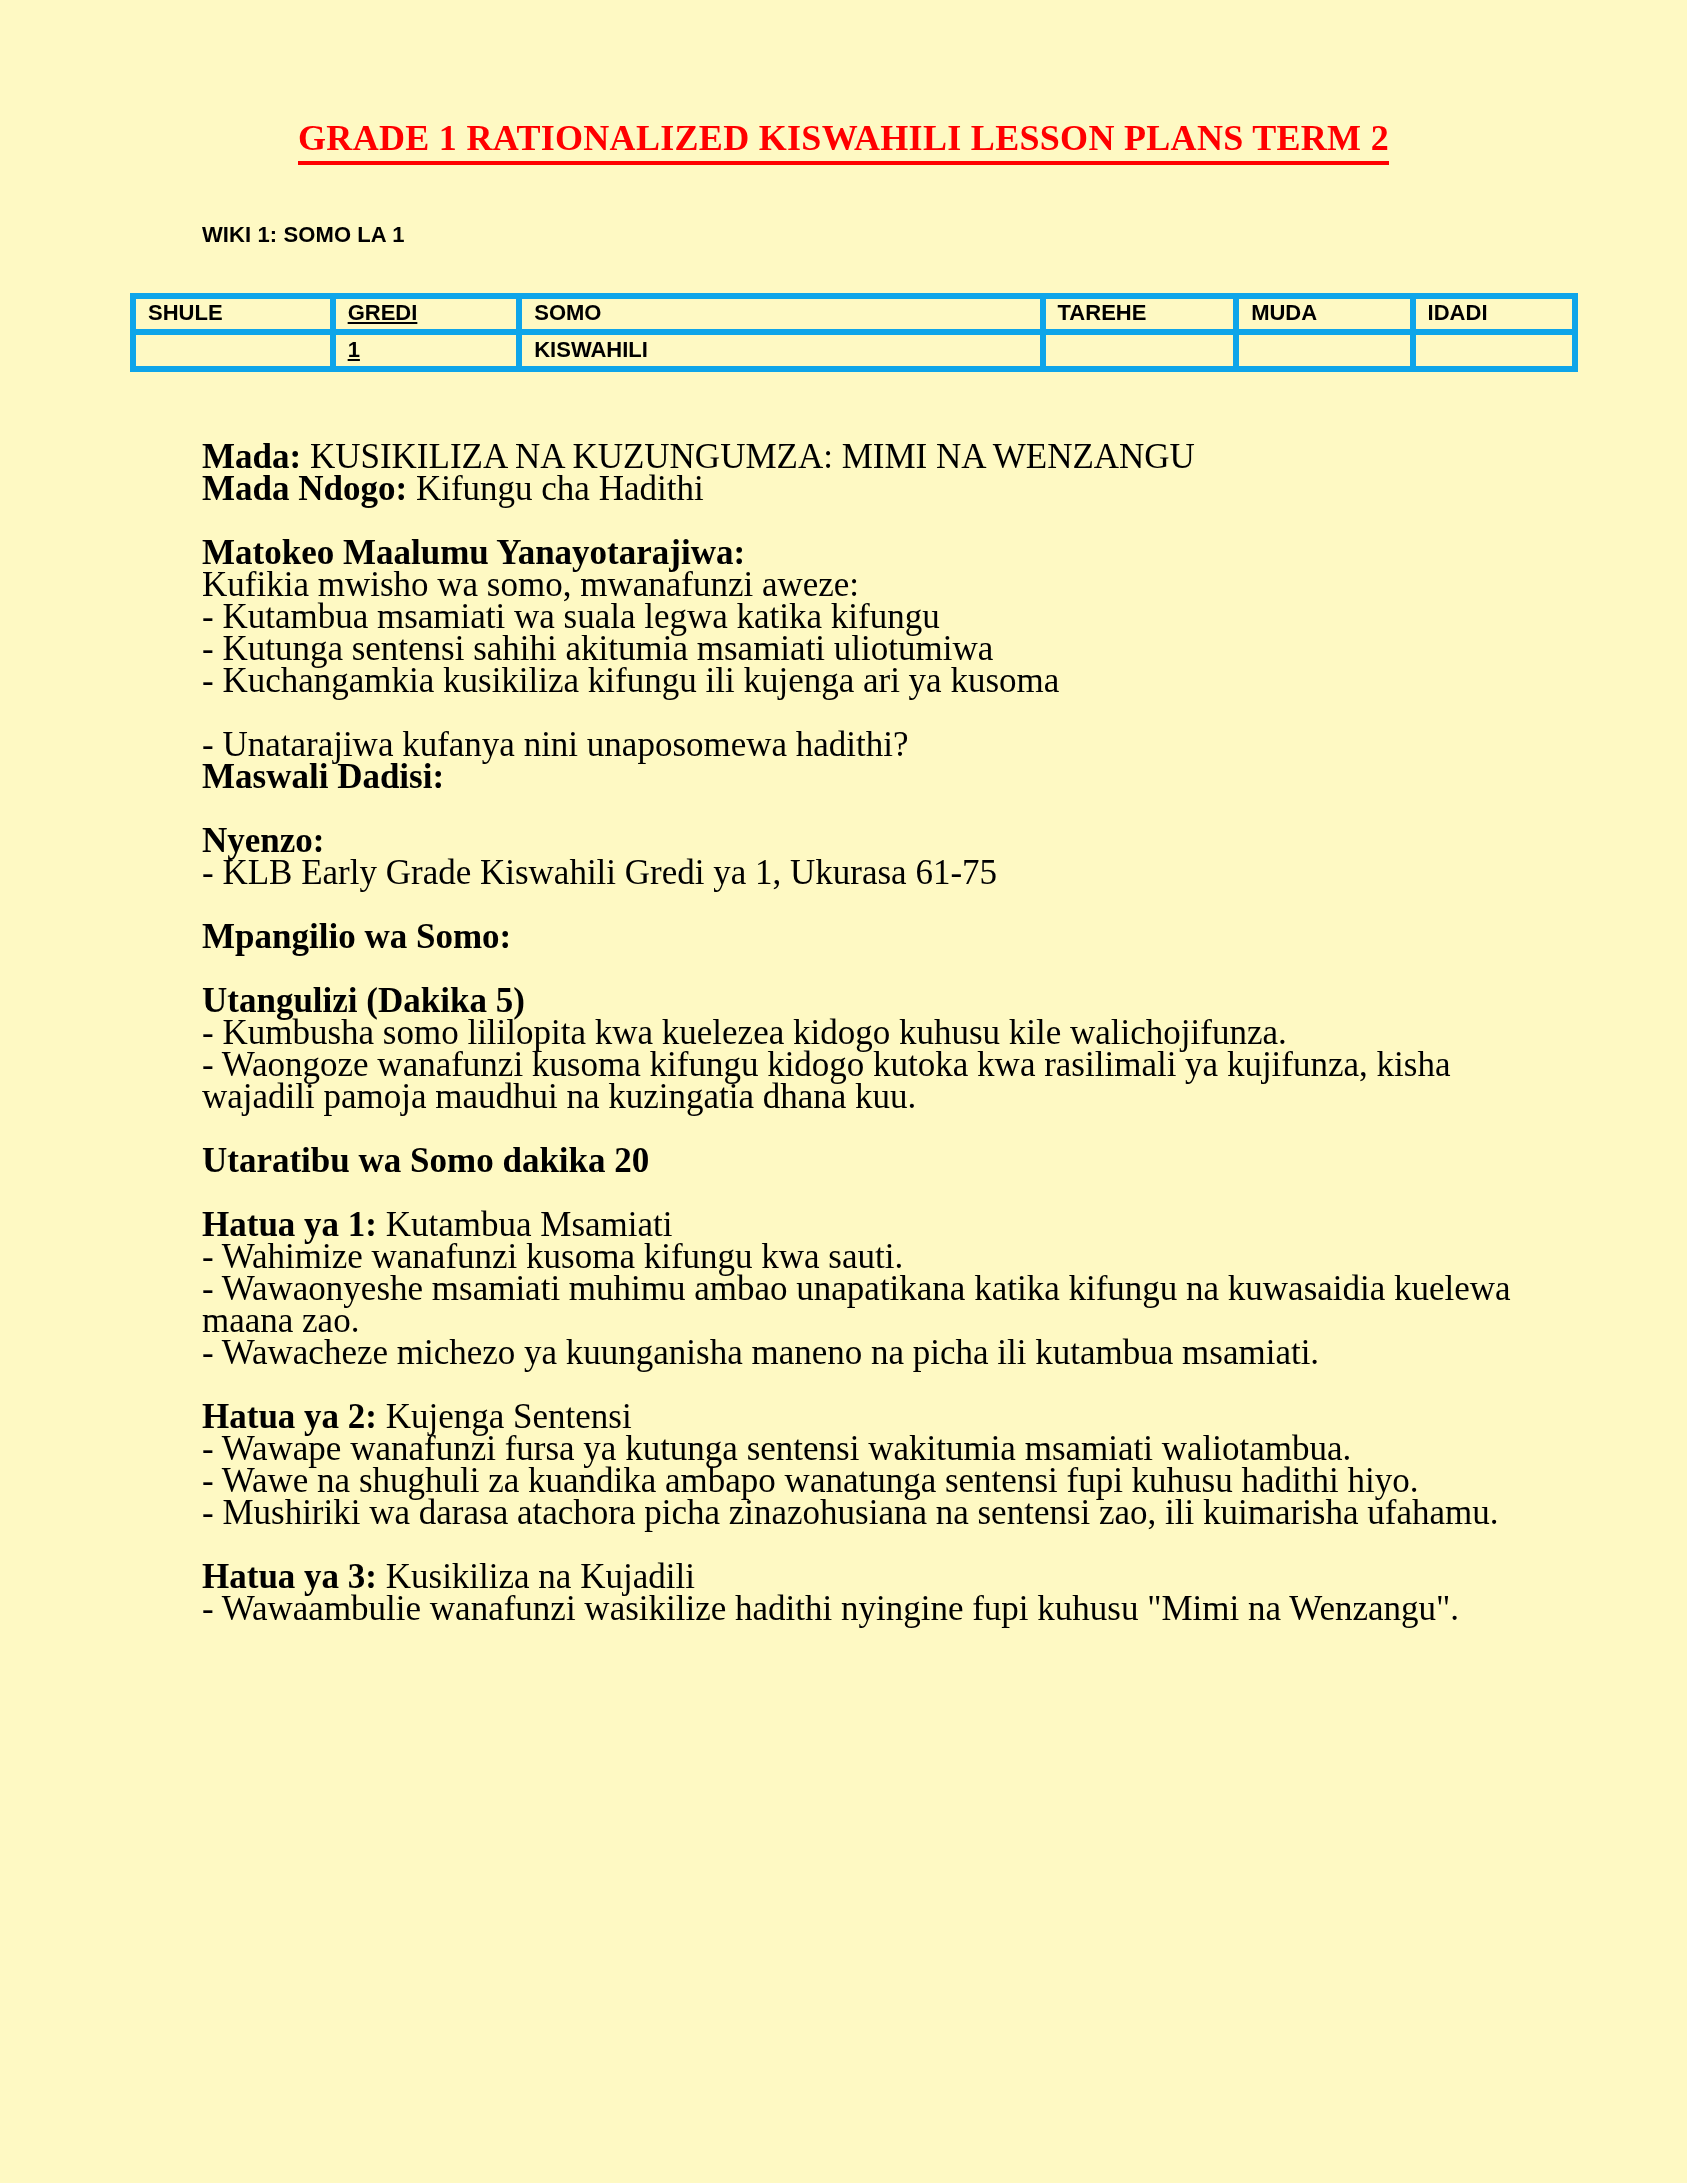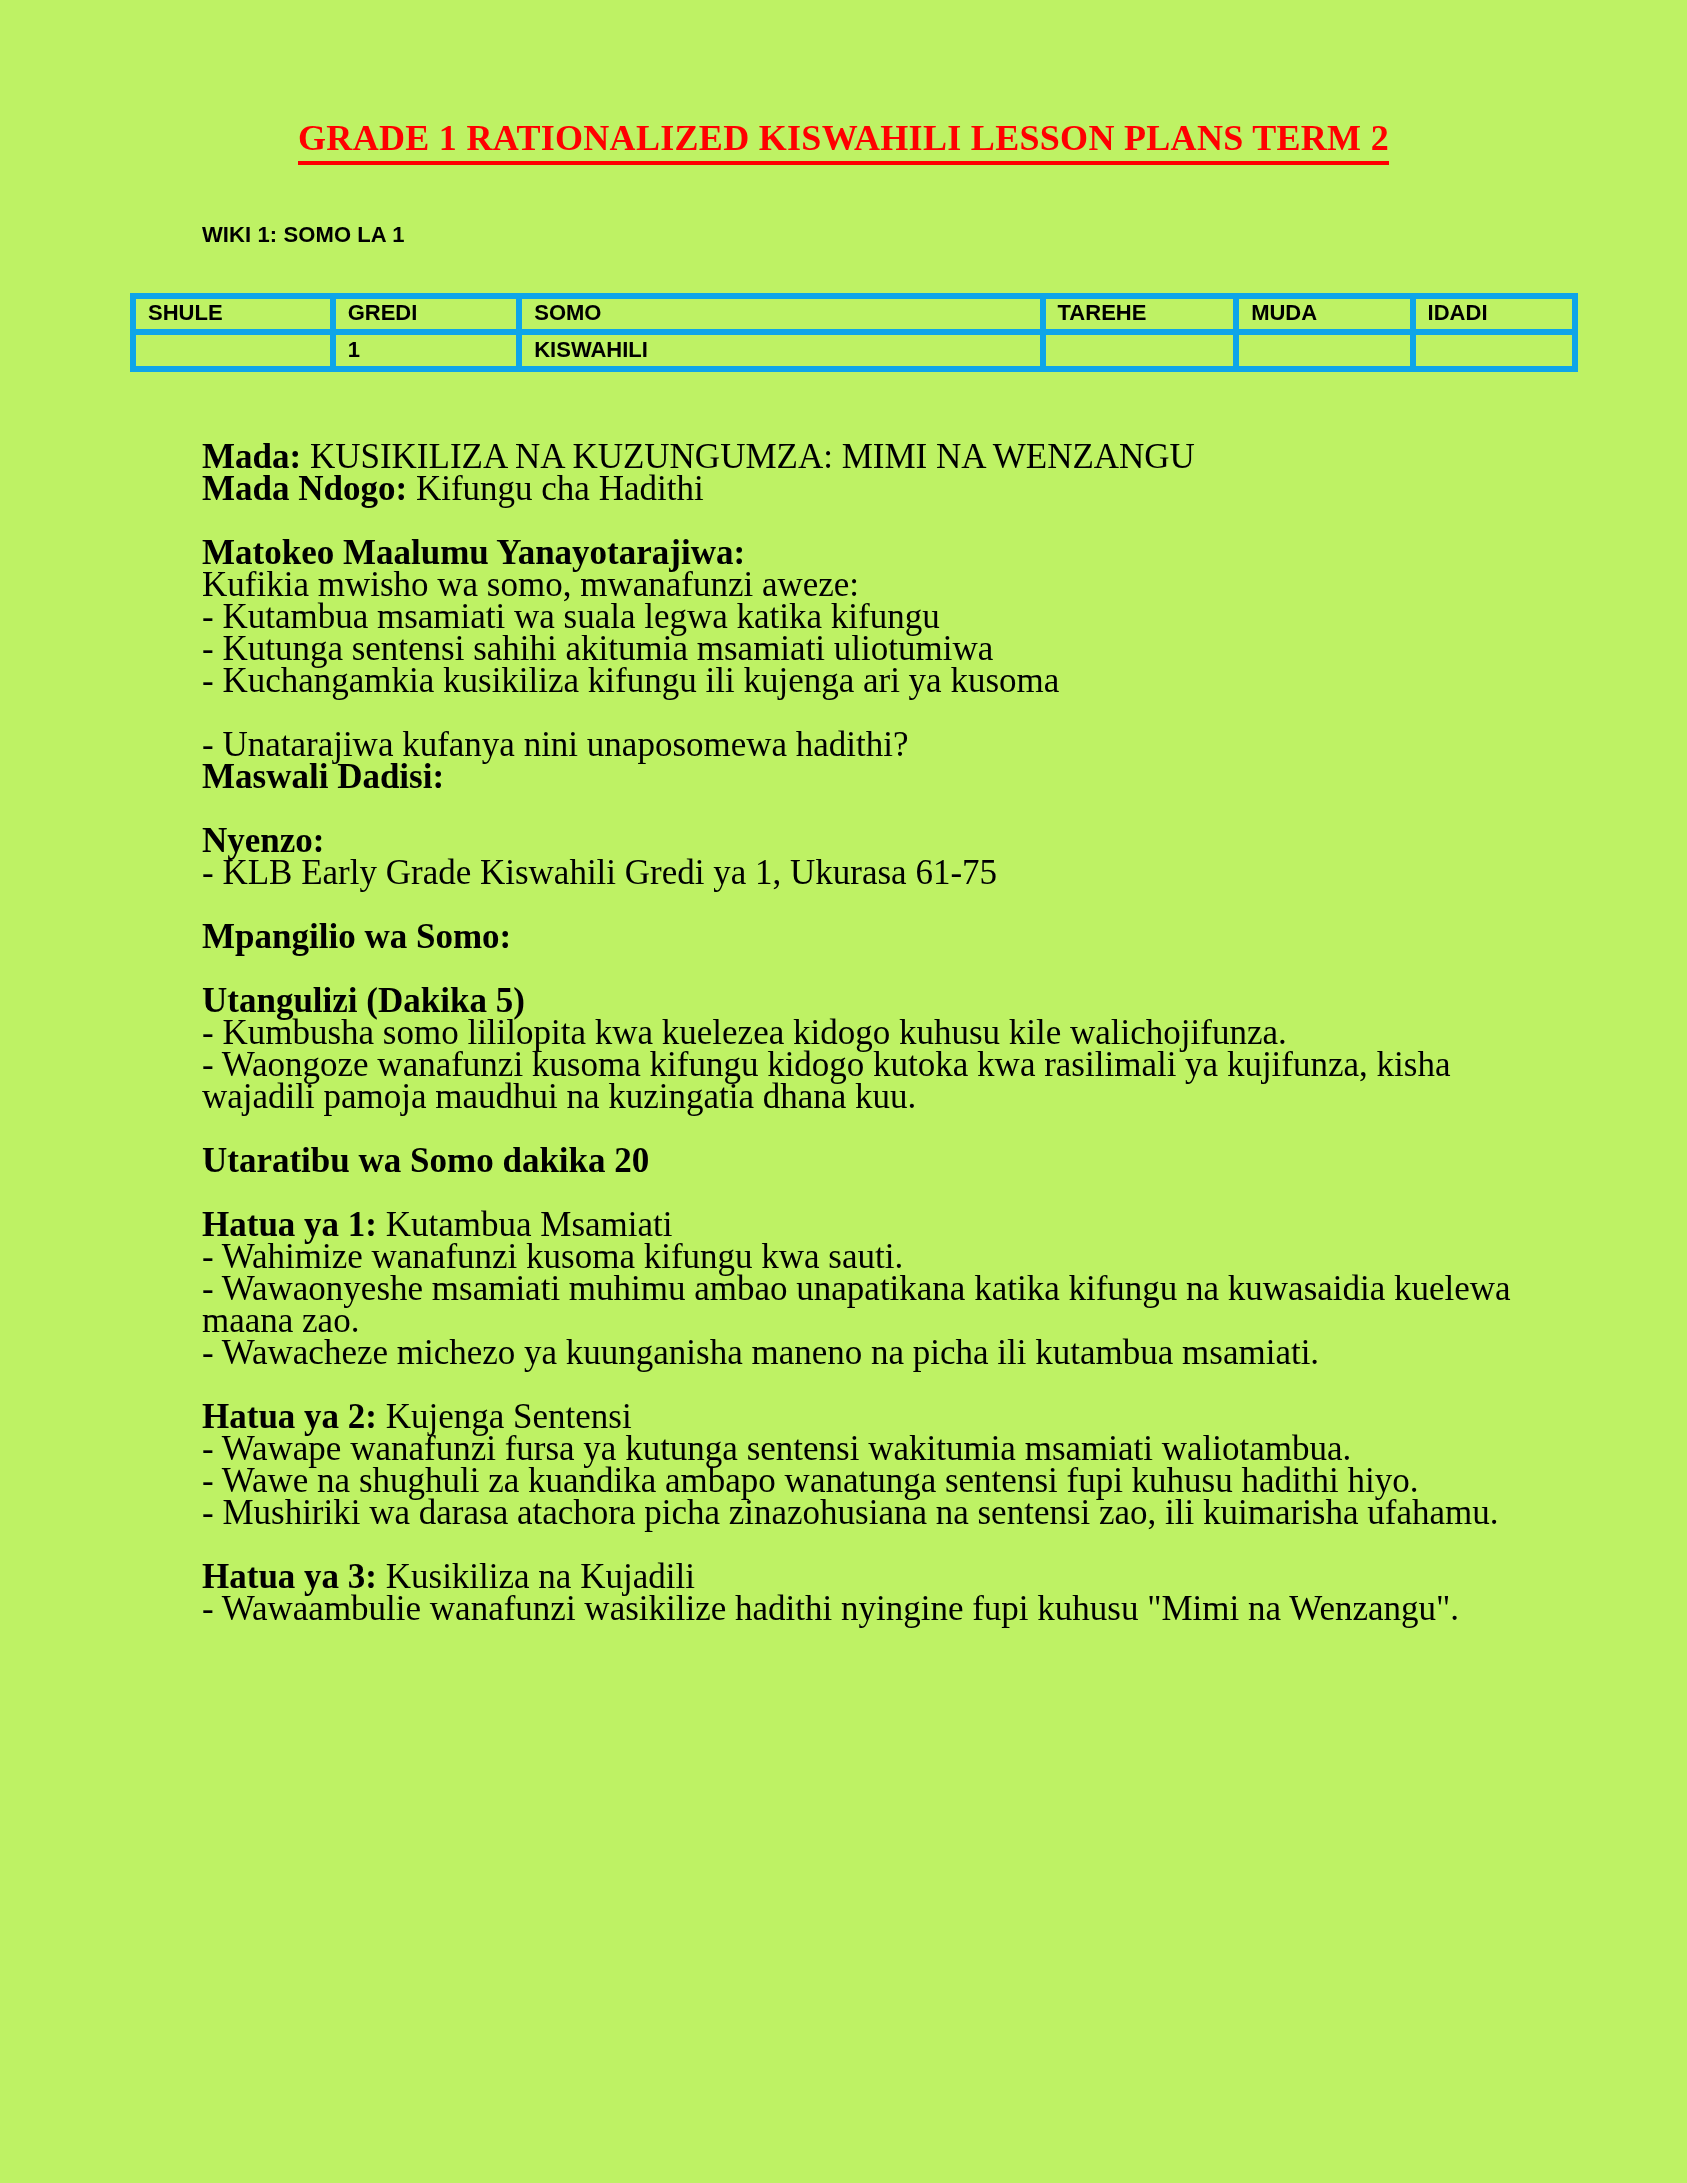--- a/index.html
+++ b/index.html
@@ -12,21 +12,21 @@
     height: 2183px;
     font-family: "Liberation Serif", "DejaVu Serif", serif;
     color: #000000;
     -webkit-font-smoothing: antialiased;
   }
 
   .page {
     position: relative;
     width: 1687px;
     height: 2183px;
-    background: #bef264;
+    background: #fef9c3;
     box-sizing: border-box;
     padding: 0;
     overflow: hidden;
   }
 
   
   .doc-title {
     position: absolute;
     left: 0;
     top: 116px;
@@ -77,21 +77,21 @@
     font-weight: bold;
     font-size: 22px;
     line-height: 26.5px;
     vertical-align: middle;
     box-sizing: border-box;
   }
   table.info-table tr.row-values td {
     height: 37px;
   }
   td.c-shule   { width: 198px; }
-  td.c-gredi   { width: 185px; }
+  td.c-gredi   { width: 185px; text-decoration: underline; }
   td.c-somo    { width: 519px; }
   td.c-tarehe  { width: 192px; }
   td.c-muda    { width: 175px; }
   td.c-idadi   { width: 161px; }
   td.somo-value { padding-left: 48px; }
 
   
   .body-block {
     position: absolute;
     left: 202px;

